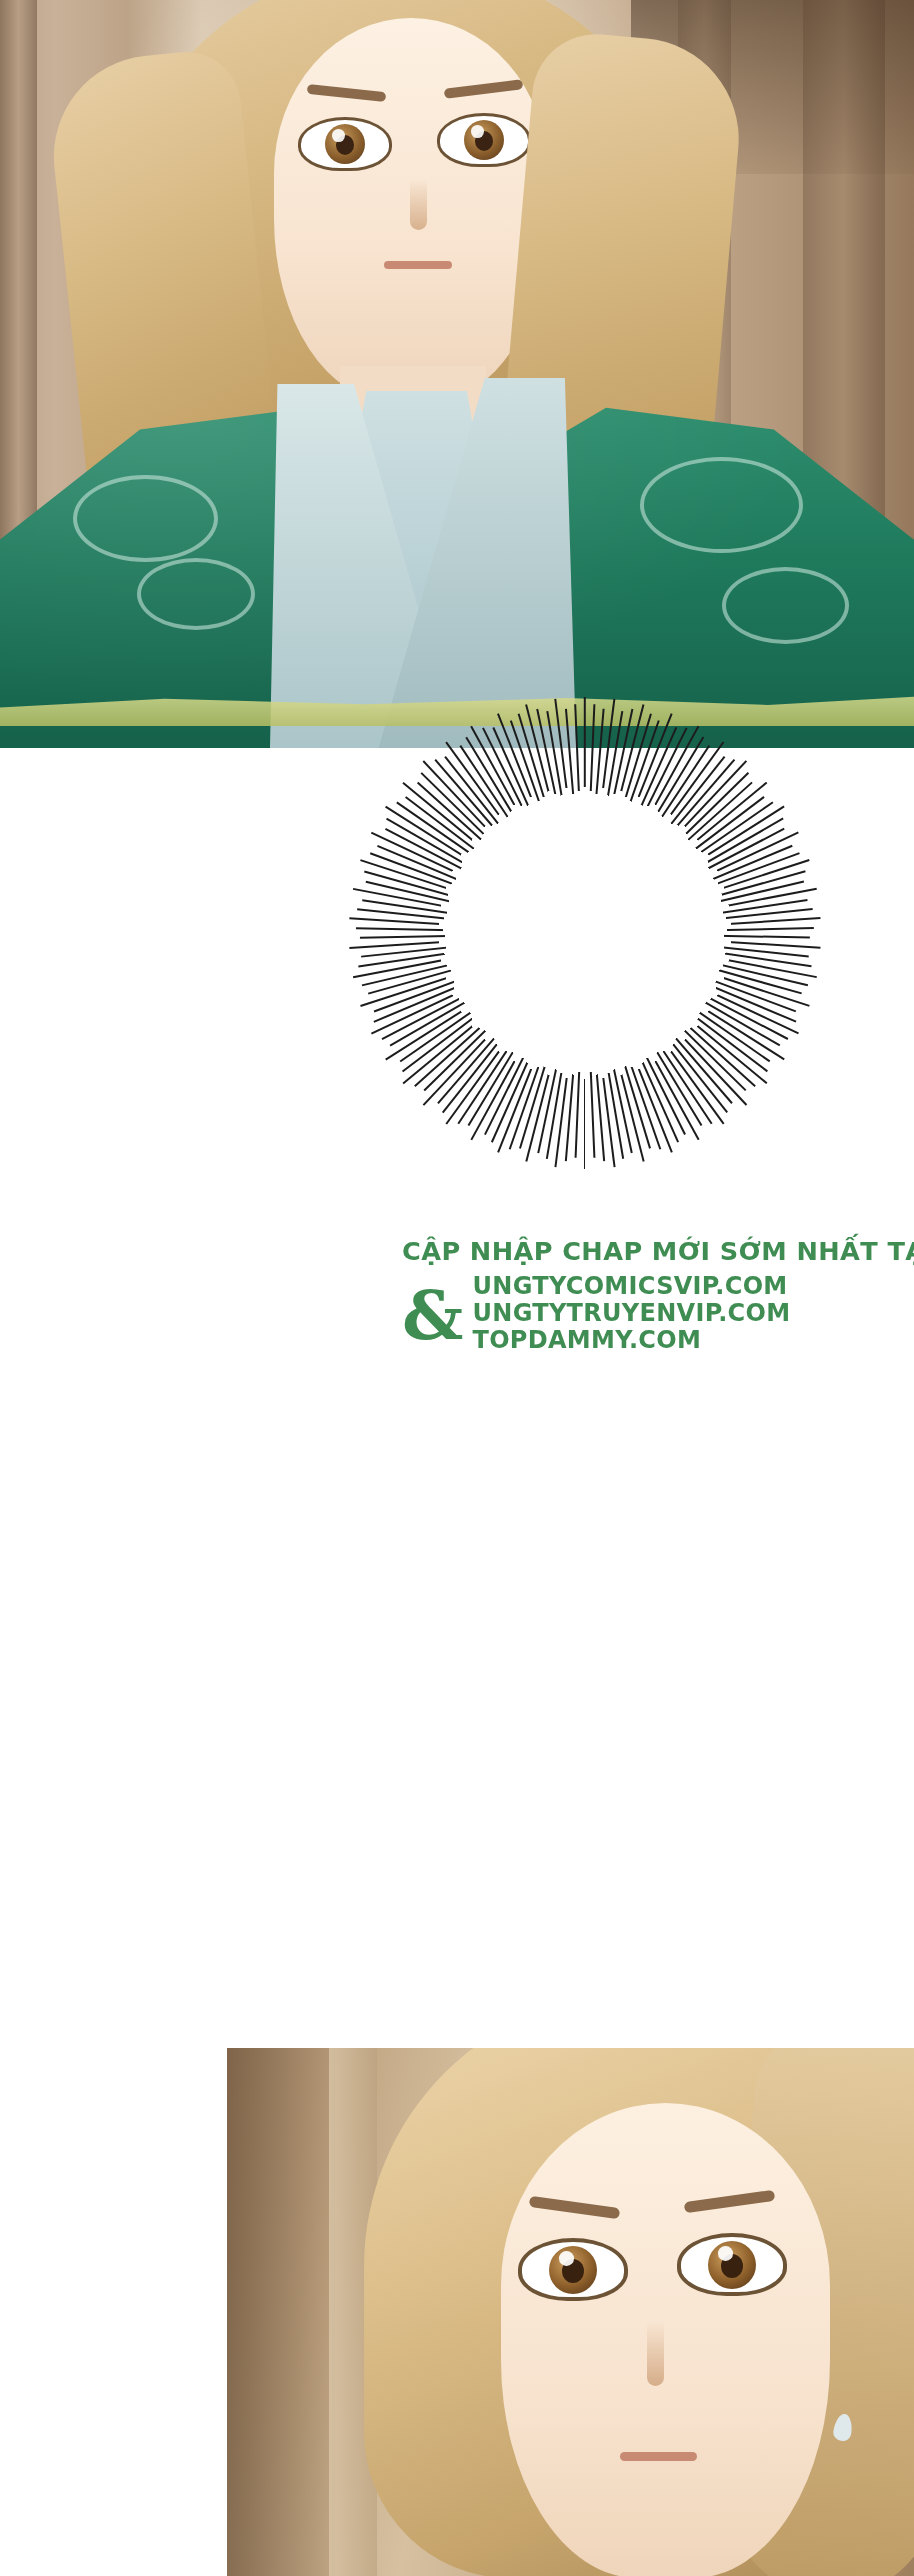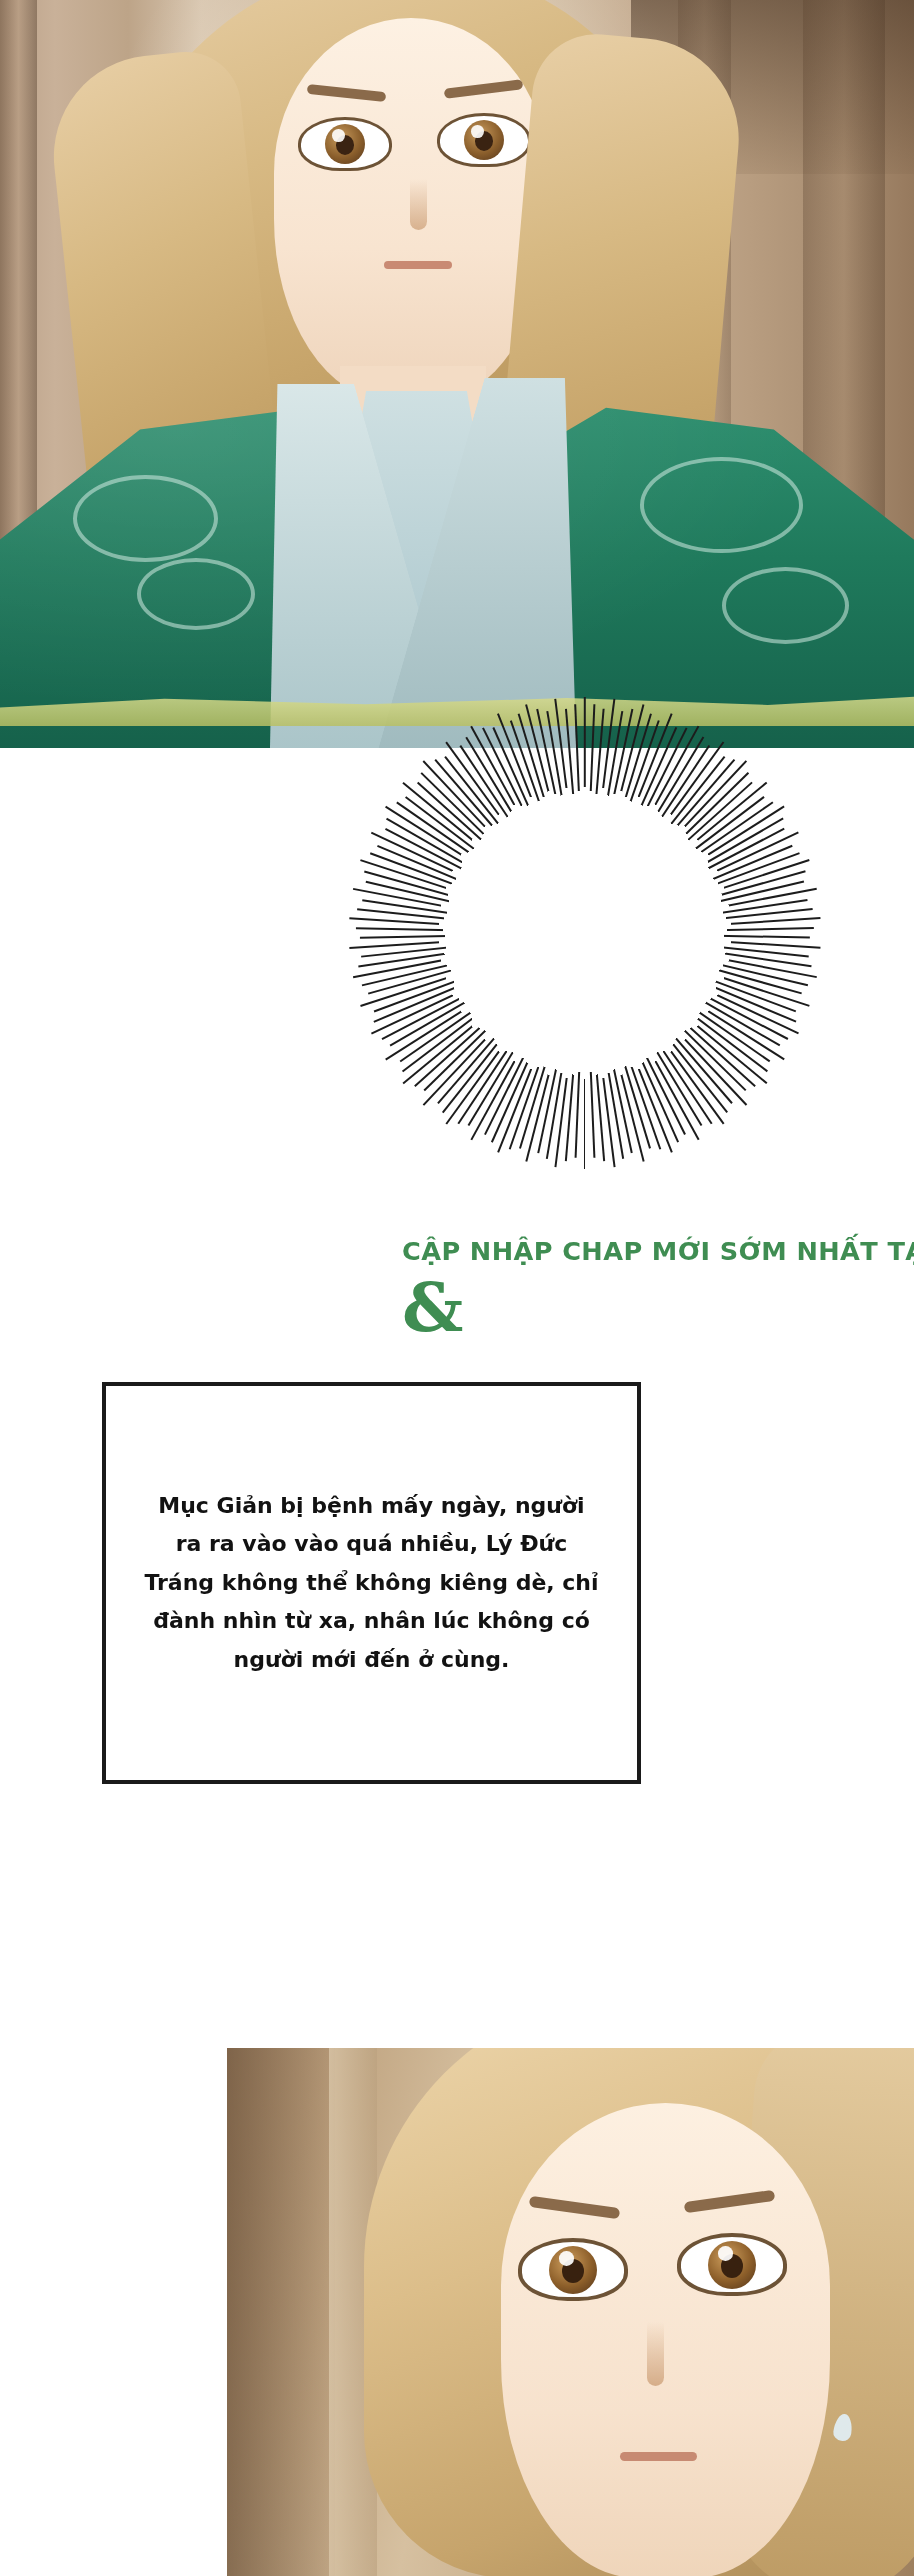--- a/index.html
+++ b/index.html
@@ -634,26 +634,28 @@
         <i style="height: 236px; transform: rotate(352.8deg);"></i>
         <i style="height: 229px; transform: rotate(355.2deg);"></i>
         <i style="height: 225px; transform: rotate(357.6deg);"></i>
       </div>
   </div>
 
   <div class="credits">
     <div class="credits-top">CẬP NHẬP CHAP MỚI SỚM NHẤT TẠI</div>
     <div class="credits-body">
       <div class="amp">&amp;</div>
+      <div class="sites">
+        <div>UNGTYCOMICSVIP.COM</div>
+        <div>UNGTYTRUYENVIP.COM</div>
+        <div>TOPDAMMY.COM</div>
+      </div>
     </div>
   </div>
 
-  <div class="narration">
-    <div class="narration-text">Mục Giản bị bệnh mấy ngày, người ra ra vào vào quá nhiều, Lý Đức Tráng không thể không kiêng dè, chỉ đành nhìn từ xa, nhân lúc không có người mới đến ở cùng.</div>
-  </div>
 
   <div class="panel-bottom">
     <div class="pb-bg"></div>
     <div class="pb-pillar"></div>
     <div class="pb-pillar2"></div>
     <div class="pb-hair"></div>
     <div class="pb-hair-r"></div>
     <div class="pb-face"></div>
     <div class="pb-brow l"></div>
     <div class="pb-brow r"></div>

